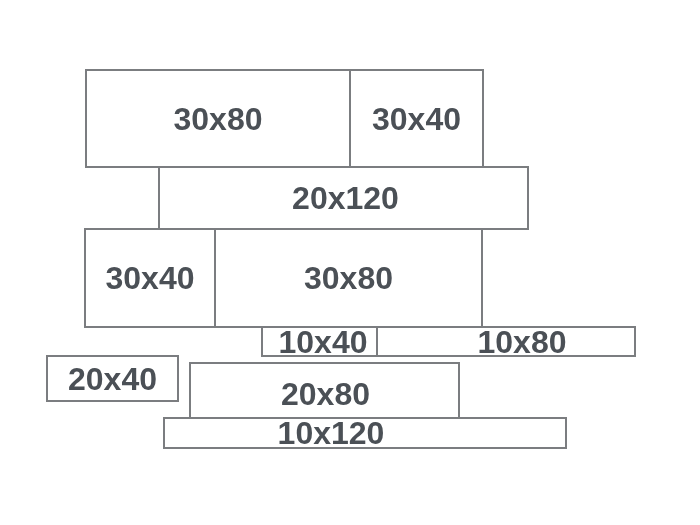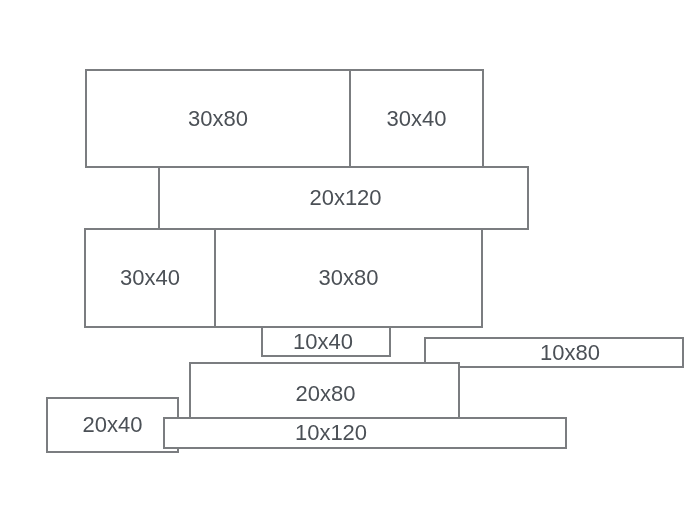--- a/index.html
+++ b/index.html
@@ -17,22 +17,22 @@
   }
   .tile {
     position: absolute;
     box-sizing: border-box;
     background: #ffffff;
     display: flex;
     align-items: center;
     justify-content: center;
   }
   .tile-label {
-    font-weight: 400;
-    font-size: 22px;
+    font-weight: 700;
+    font-size: 32px;
     line-height: 1;
     letter-spacing: 0;
     white-space: nowrap;
   }
 </style>
 </head>
 <body>
 
 <div class="canvas" style="background: rgb(255, 255, 255);">
     <div class="tile" style="left: 85px; top: 69px; width: 266px; height: 99px; border: 2px solid rgb(123, 125, 128);">
@@ -46,24 +46,24 @@
     </div>
     <div class="tile" style="left: 84px; top: 228px; width: 132px; height: 100px; border: 2px solid rgb(123, 125, 128);">
       <span class="tile-label" style="color: rgb(75, 80, 86);">30x40</span>
     </div>
     <div class="tile" style="left: 214px; top: 228px; width: 269px; height: 100px; border: 2px solid rgb(123, 125, 128);">
       <span class="tile-label" style="color: rgb(75, 80, 86);">30x80</span>
     </div>
     <div class="tile" style="left: 261px; top: 326px; width: 130px; height: 31px; border: 2px solid rgb(123, 125, 128);">
       <span class="tile-label" style="color: rgb(75, 80, 86); transform: translateX(-3px);">10x40</span>
     </div>
-    <div class="tile" style="left: 376px; top: 337px; width: 260px; height: 31px; border: 2px solid rgb(123, 125, 128); margin-left: 48px;">
+    <div class="tile" style="left: 376px; top: 326px; width: 260px; height: 31px; border: 2px solid rgb(123, 125, 128);">
       <span class="tile-label" style="color: rgb(75, 80, 86); transform: translateX(16px);">10x80</span>
     </div>
-    <div class="tile" style="left: 46px; top: 355px; width: 133px; height: 56px; border: 2px solid rgb(123, 125, 128); margin-top: 42px;">
+    <div class="tile" style="left: 46px; top: 355px; width: 133px; height: 47px; border: 2px solid rgb(123, 125, 128);">
       <span class="tile-label" style="color: rgb(75, 80, 86);">20x40</span>
     </div>
     <div class="tile" style="left: 189px; top: 362px; width: 271px; height: 64px; border: 2px solid rgb(123, 125, 128);">
       <span class="tile-label" style="color: rgb(75, 80, 86); transform: translateX(1px);">20x80</span>
     </div>
     <div class="tile" style="left: 163px; top: 417px; width: 404px; height: 32px; border: 2px solid rgb(123, 125, 128); text-align: center;">
       <span class="tile-label" style="color: rgb(75, 80, 86); transform: translateX(-34px);">10x120</span>
     </div>
   </div>
 

